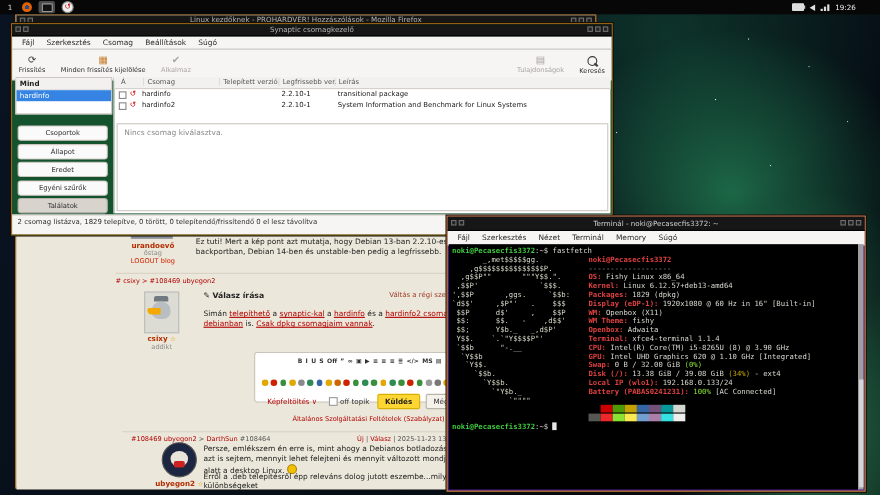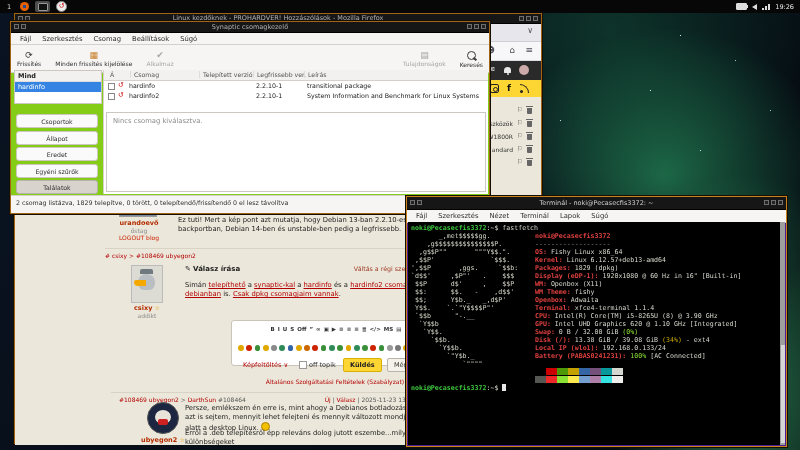--- a/index.html
+++ b/index.html
@@ -25,21 +25,21 @@
   .taskbox{width:15px;height:11px;background:#4c4c4c;border-radius:2px;display:flex;align-items:center;justify-content:center}
   .termico{width:8px;height:6px;background:#111;border:1px solid #999;border-radius:1px}
   .synico{width:9px;height:9px;border-radius:50%;background:#eee;border:1px solid #888;
     display:flex;align-items:center;justify-content:center;color:#c00;font-size:7px;line-height:7px}
   .tray{margin-left:auto;display:flex;align-items:center;gap:5px}
   .batt{width:9px;height:5px;border:1px solid #ddd;border-radius:1px;position:relative;background:#ddd}
   .batt:after{content:"";position:absolute;right:-2px;top:1px;width:1px;height:3px;background:#ddd}
   .vol{width:0;height:0;border-top:3px solid transparent;border-bottom:3px solid transparent;border-right:5px solid #ddd}
   .sig{display:flex;align-items:flex-end;gap:1px}
   .sig i{display:block;width:2px;background:#ddd}
-  .clock{color:#eee;font-size:6.5px;margin-right:2px}
+  .clock{color:#eee;font-size:6.5px;margin-right:18px}
   
   .win{position:absolute;box-sizing:border-box;border:1px solid #a16416;box-shadow:0 0 0 1px #160f03}
   .tbar{background:#161616;color:#b4b4b4;font-size:6.5px;position:relative;text-align:center;border-bottom:1px solid #000}
   .wbtns{position:absolute;top:2px;display:flex;gap:2px}
   .wbtn{width:5px;height:5px;border:1px solid #6f6f6f;background:#222;box-sizing:border-box}
   .menubar{background:#f6f5f4;border-bottom:1px solid #d5d0cb;display:flex;gap:1px;align-items:center;padding:0 4px}
   .menu-item{font-size:6.8px;color:#2e2e2e;padding:1px 5px}
   
   #firefox{left:14px;top:13px;width:528px;height:431px;background:#ebe7da}
   #ff-title{height:9px;line-height:9px}
@@ -93,21 +93,21 @@
   .btn-send{position:absolute;left:328px;top:261px;background:#fdd633;border:1px solid #d8b000;color:#222;
     font-size:6.5px;font-weight:bold;padding:2px 6px;border-radius:2px}
   .btn-cancel{position:absolute;left:372px;top:261px;background:#f4f2ea;border:1px solid #b9b4a8;color:#333;
     font-size:6.5px;padding:2px 6px;border-radius:2px}
   .cbx{position:absolute;left:284px;top:264px;width:6px;height:6px;background:#fff;border:1px solid #999}
   .metaline{position:absolute;left:96px;right:100px;top:295px;border-top:1px solid #d8d3c4;height:0}
   .meta6{font-size:6px;color:#555}
   .metared{color:#b30000}
   .ysmile{display:inline-block;width:7px;height:7px;border-radius:50%;background:#f2c200;border:1px solid #b08000;vertical-align:-1px;margin-left:2px}
   
-  #synaptic{left:10px;top:21px;width:480px;height:193px;background:#84cc16}
+  #synaptic{left:10px;top:21px;width:547px;height:193px;background:#14532d}
   #syn-title{height:10px;line-height:10px}
   #syn-menubar{height:11px}
   #syn-toolbar{height:27px;background:#f6f5f4;border-bottom:1px solid #d5d0cb;position:relative;display:flex;align-items:center;padding:0 6px;gap:14px}
   .tool{display:flex;flex-direction:column;align-items:center;gap:0}
   .tool .ticon{font-size:9px;line-height:10px;color:#3a3a3a}
   .tool .tlabel{font-size:6px;color:#2e2e2e;white-space:nowrap}
   .tool.disabled .ticon,.tool.disabled .tlabel{color:#a8a4a0}
   .tool.right1{margin-left:auto}
   .lens{width:7px;height:7px;border:1.6px solid #3a3a3a;border-radius:50%;position:relative;margin:1px}
   .lens:after{content:"";position:absolute;left:5px;top:6px;width:4px;height:1.6px;background:#3a3a3a;transform:rotate(40deg)}
@@ -445,21 +445,21 @@
         <span class="wbtn"></span>
         <span class="wbtn"></span>
         <span class="wbtn"></span>
       </span>
   </div>
   <div id="term-menubar" class="menubar">
       <span class="menu-item">Fájl</span>
       <span class="menu-item">Szerkesztés</span>
       <span class="menu-item">Nézet</span>
       <span class="menu-item">Terminál</span>
-      <span class="menu-item">Lapok</span>
+      <span class="menu-item">Memory</span>
       <span class="menu-item">Súgó</span>
     </div>
   <div id="term-body">
       <div class="tline"><span class="tg">noki@Pecasecfis3372</span><span class="tw">:~$</span><span class="tw"> fastfetch</span></div>
       <div class="trow2">
         <pre id="t-ascii">       _,met$$$$$gg.
     ,g$$$$$$$$$$$$$$$P.
   ,g$$P""       """Y$$.".
  ,$$P'              `$$$.
 ',$$P       ,ggs.     `$$b:

